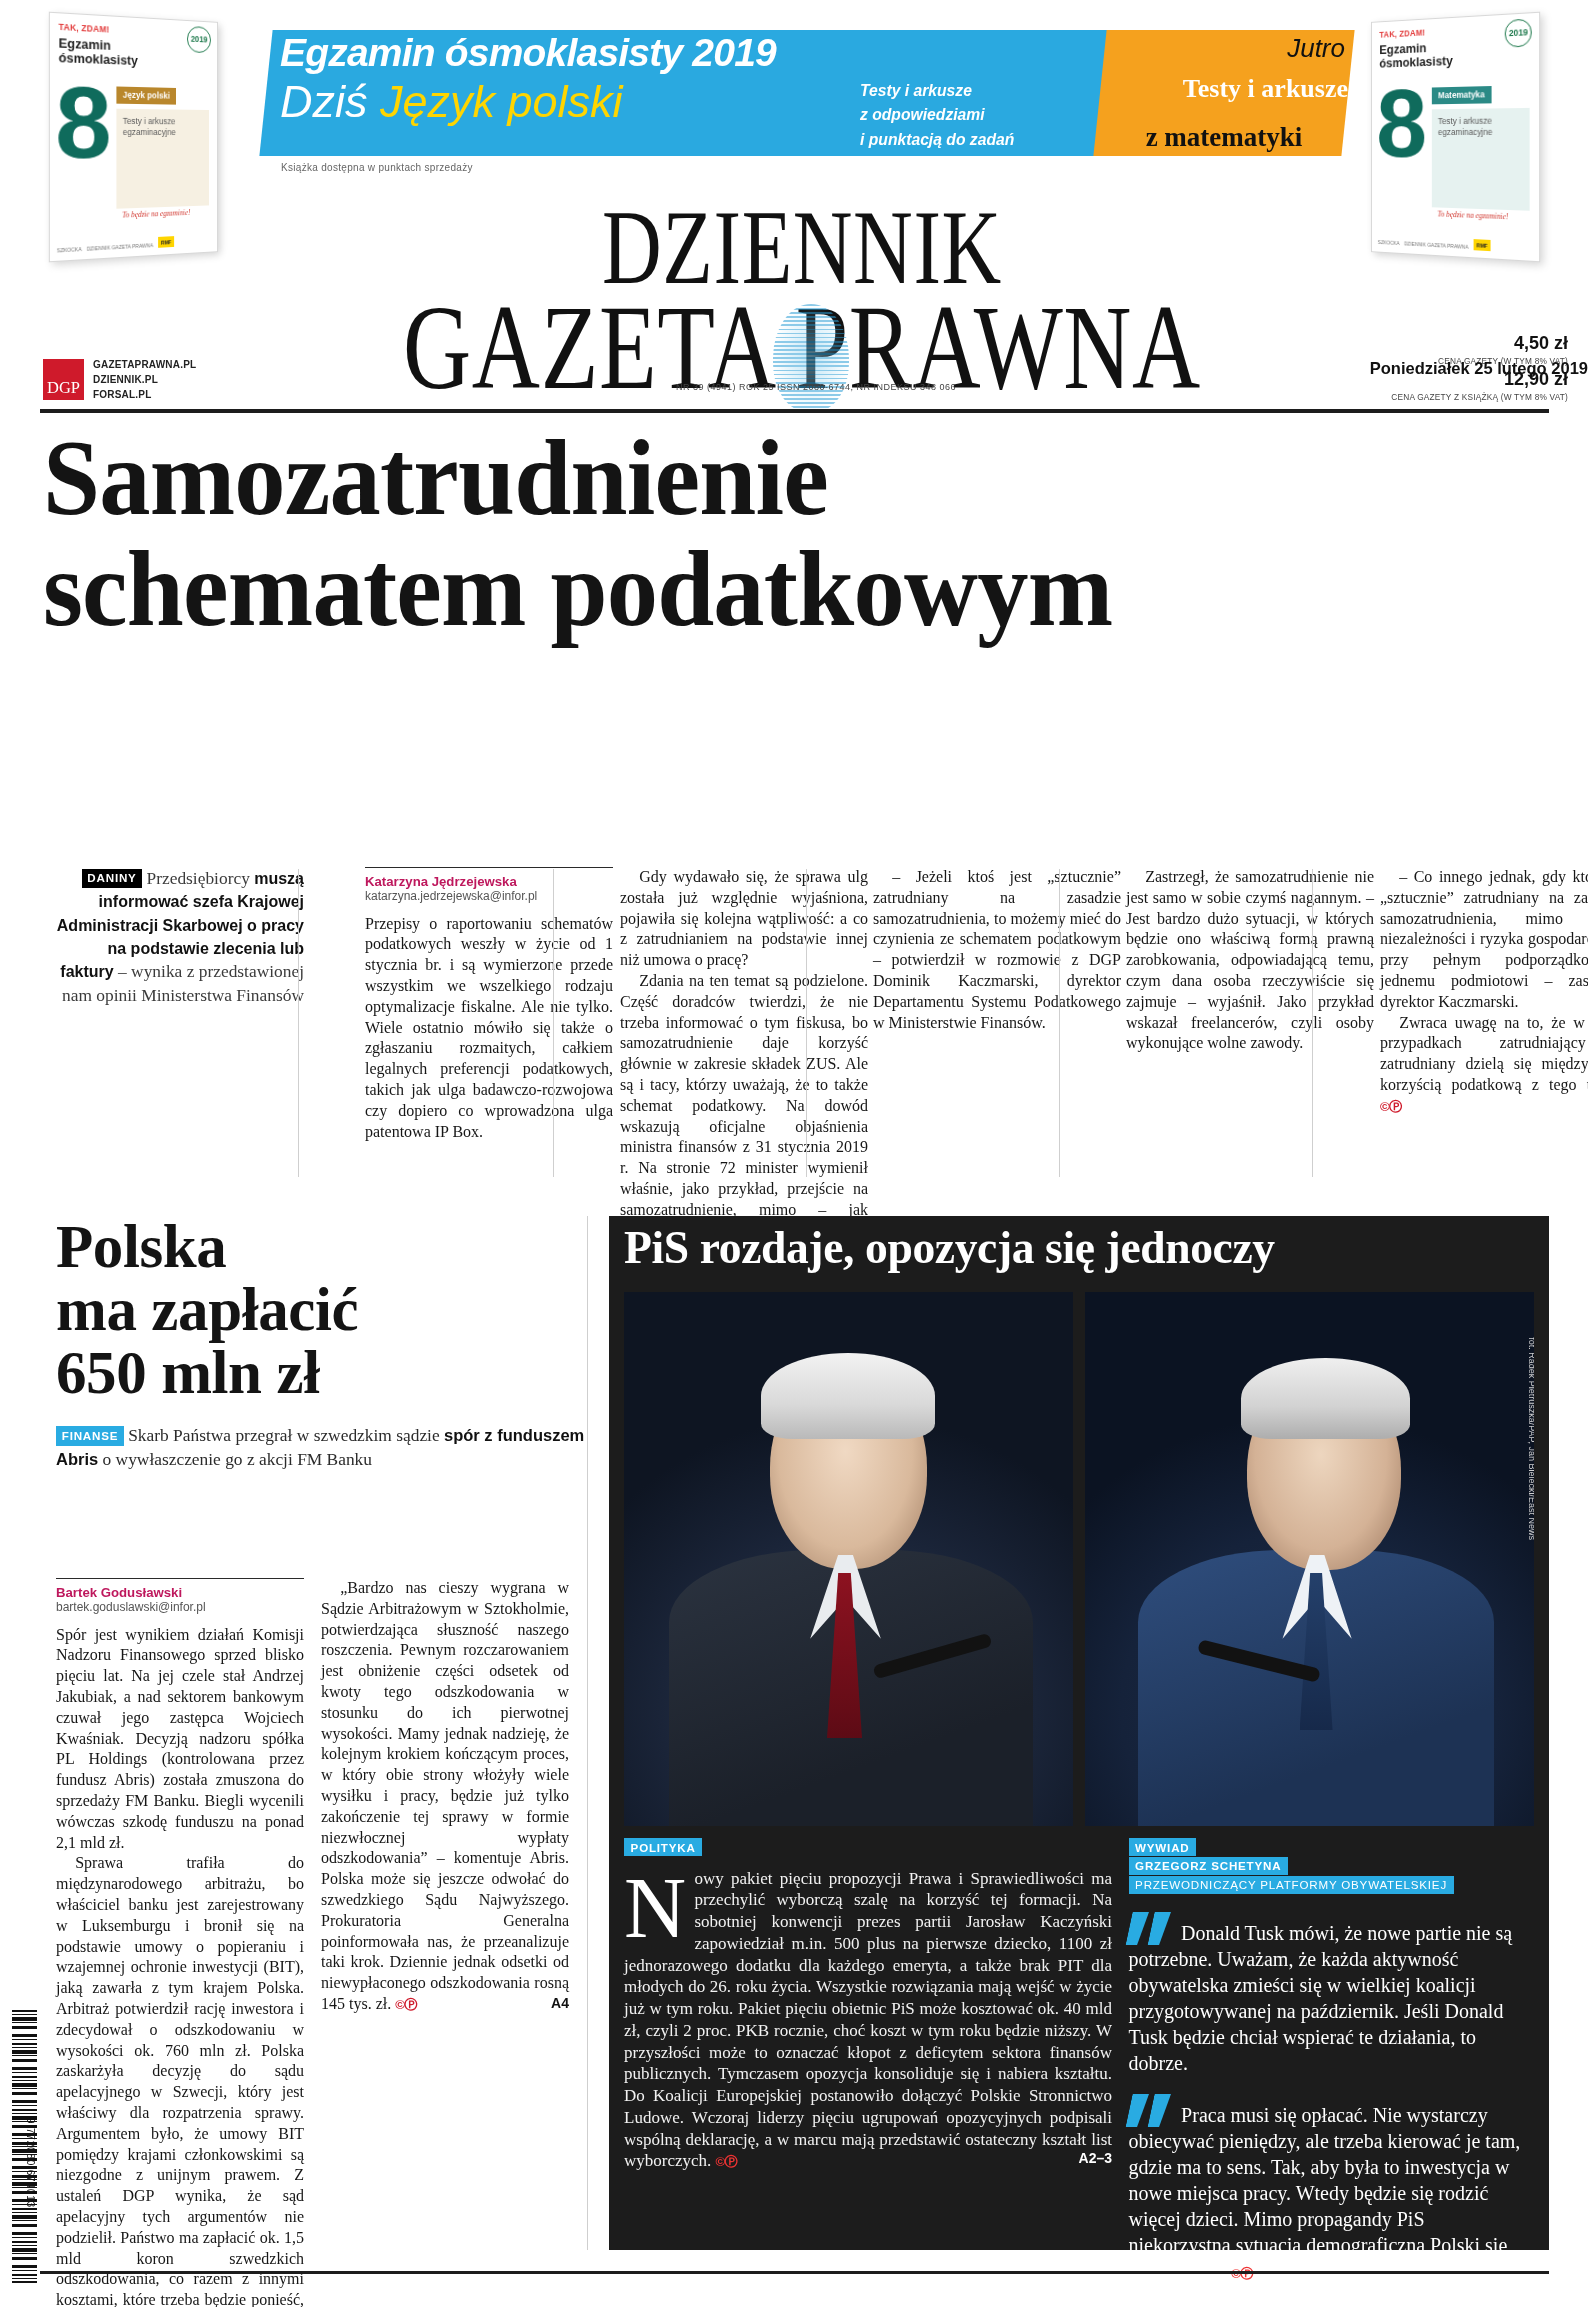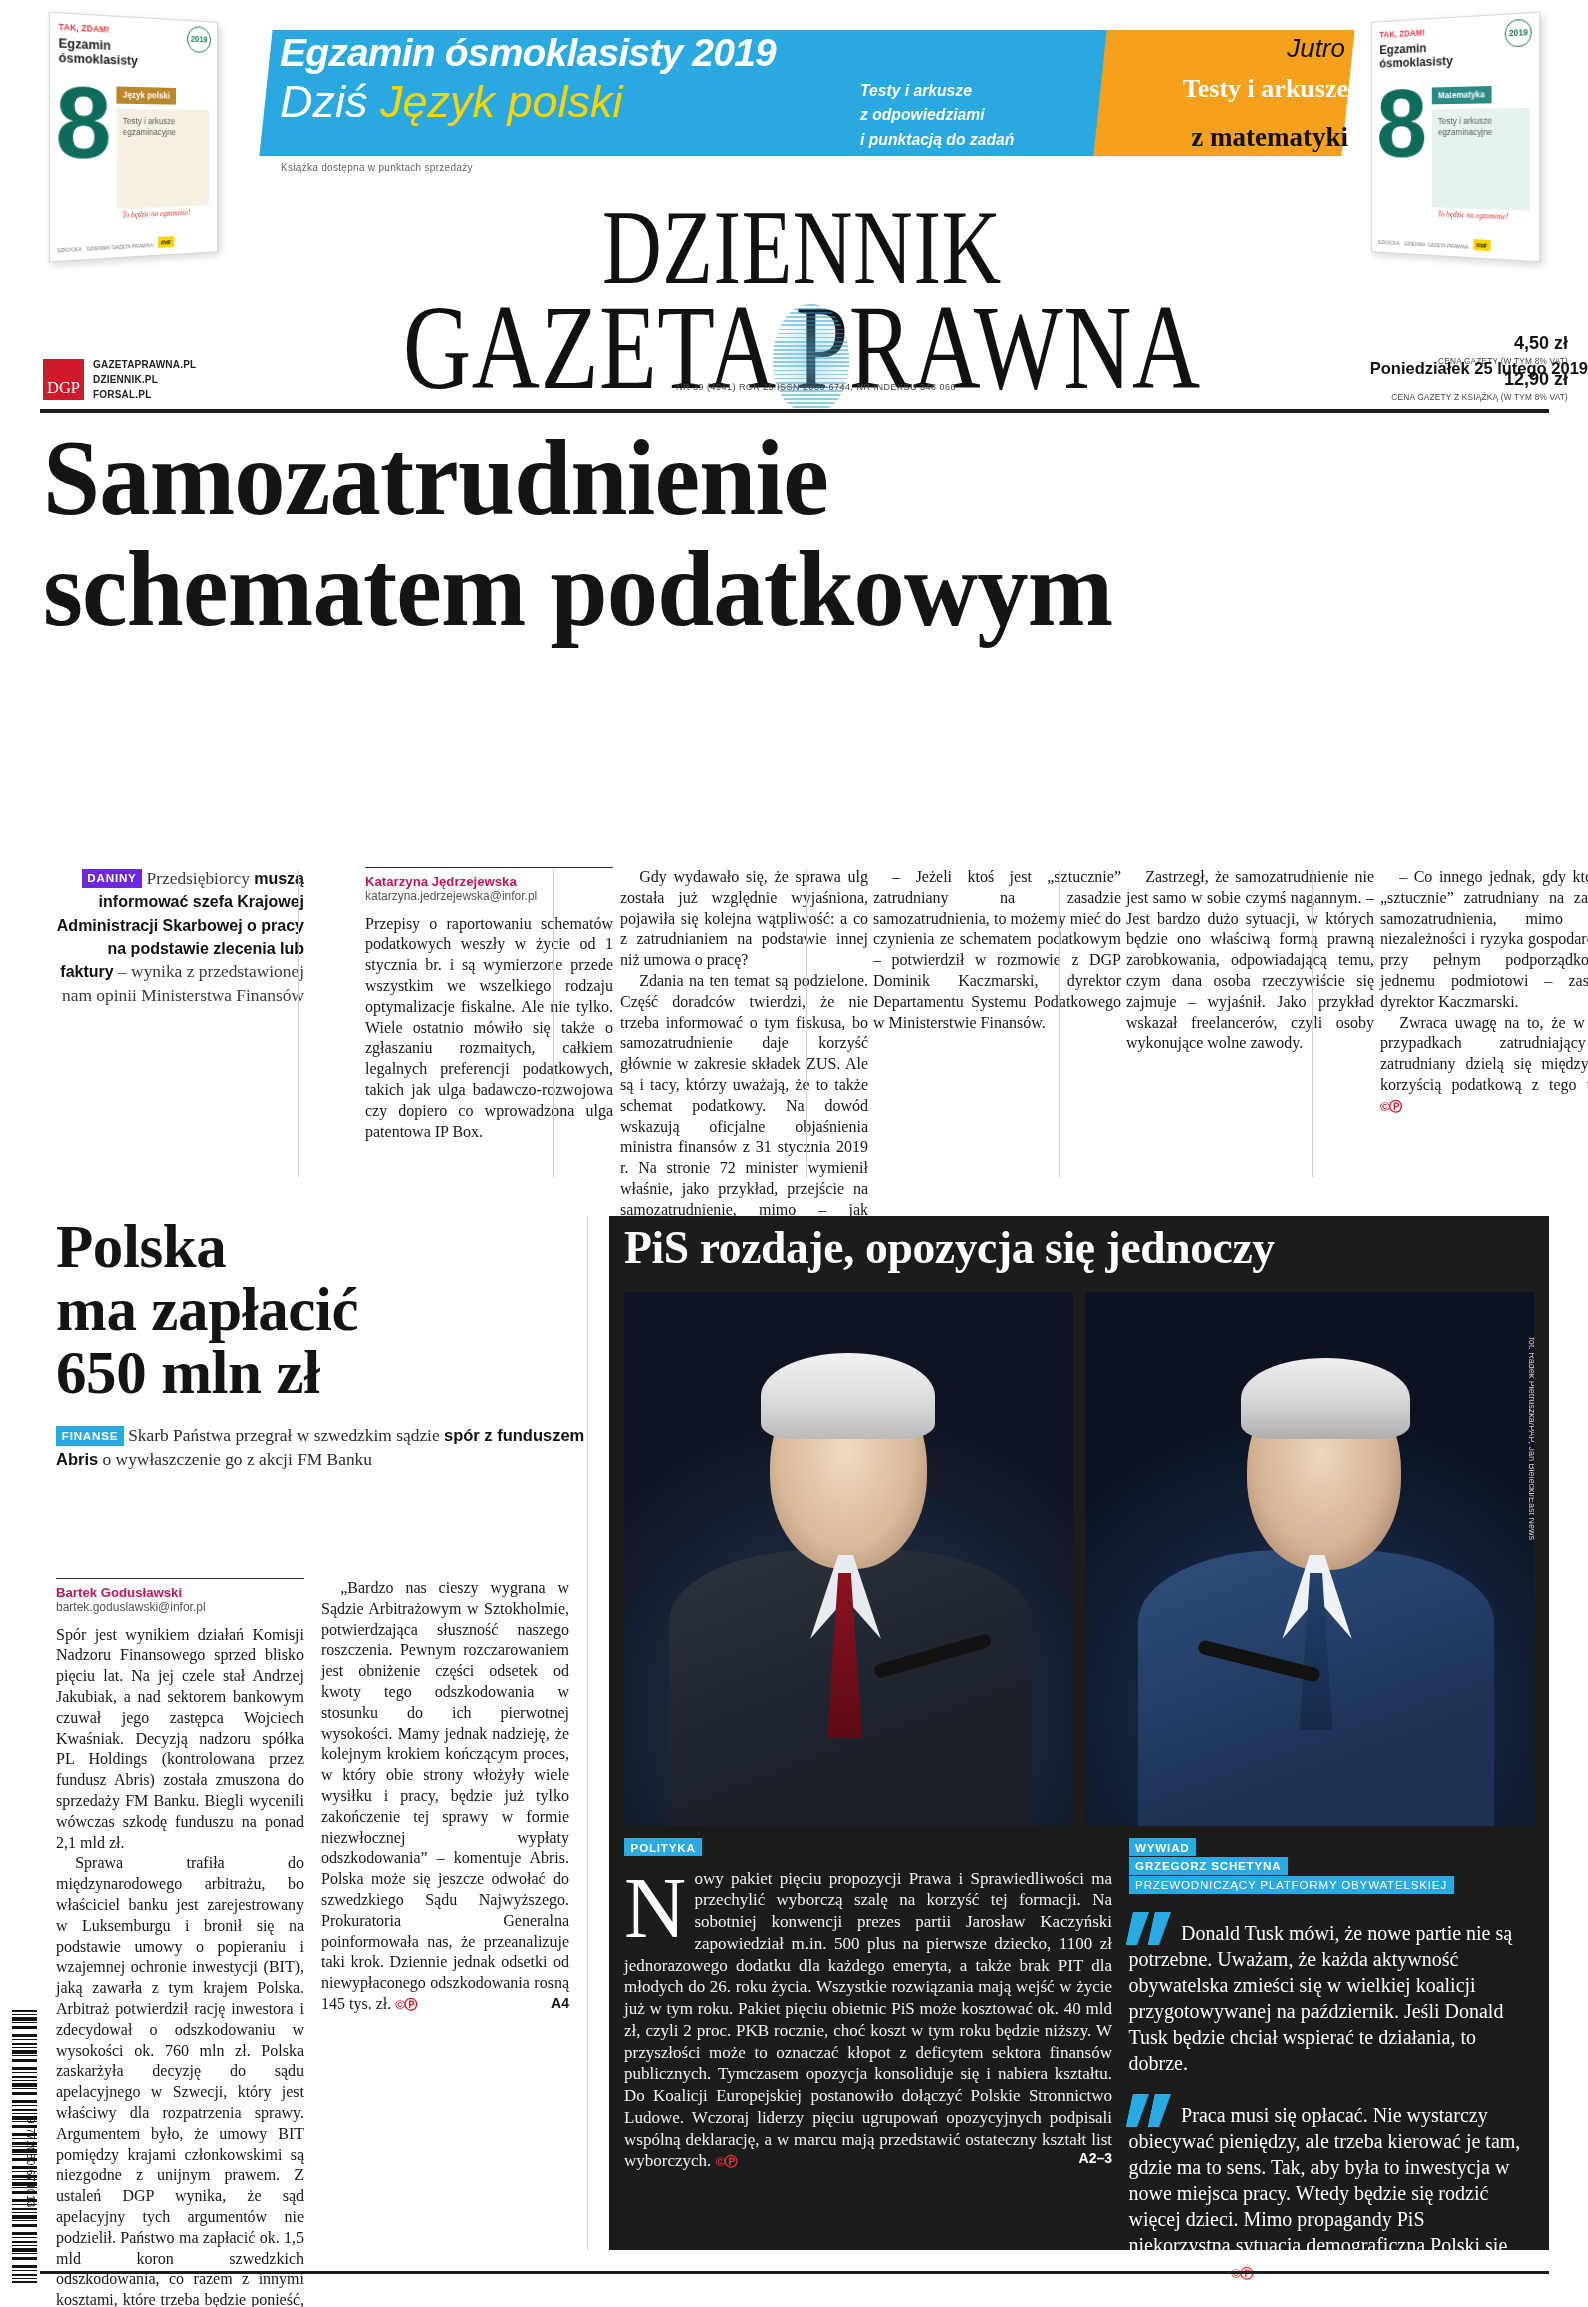--- a/index.html
+++ b/index.html
@@ -31,21 +31,21 @@
       font-family:"Liberation Sans", sans-serif; font-weight:bold; font-style:italic;
       font-size:15.7px; color:#fff; line-height:1.55; }
   .promo-sub { position:absolute; left:281px; top:162px;
       font-family:"Liberation Sans", sans-serif; font-size:10px; color:#666; letter-spacing:0.3px;}
   .promo-jutro { position:absolute; left:1113px; top:35px; width:232px; text-align:right;
       font-family:"Liberation Sans", sans-serif; font-weight:normal; font-style:italic;
       font-size:26px; color:#111; line-height:1; }
   .promo-jutro2 { position:absolute; left:1100px; top:74px; width:248px; text-align:right;
       font-family:"Liberation Serif", serif; font-weight:bold;
       font-size:26px; color:#fff; line-height:1.15; }
-  .promo-jutro3 { position:absolute; left:1100px; top:124px; width:248px; text-align:right;
+  .promo-jutro3 { position:absolute; left:1100px; top:124px; width:248px; text-align:center;
       font-family:"Liberation Serif", serif; font-weight:bold;
       font-size:27px; color:#111; line-height:1; }
 
   
   .book { position:absolute; background:#fff; border:0.8px solid #d8d8d8;
       box-shadow:2.5px 3.3px 8.3px rgba(0,0,0,.18); }
   .bookL { left:50px; top:16.5px; width:174px; height:240px; transform:perspective(496px) rotateY(14deg); }
   .bookR { left:1365px; top:16.5px; width:174px; height:240px; transform:perspective(496px) rotateY(-14deg); }
   .bk-tak { position:absolute; left:8.3px; top:8.3px; font-family:"Liberation Sans",sans-serif;
       font-size:8.3px; font-weight:bold; color:#e23a3a; letter-spacing:0.2px; }
@@ -121,21 +121,21 @@
   .lcol.c1 { left:0;    width:248px; }
   .lcol.c2 { left:309px; width:248px; }
   .lcol.c3 { left:564px; width:248px; }
   .lcol.c4 { left:817px; width:248px; }
   .lcol.c5 { left:1070px; width:248px; }
   .lcol.c6 { left:1324px; width:248px; }
 
   .lede { text-align:right; font-size:17.4px; line-height:1.34; color:#3b3b3b;
       font-family:"Liberation Serif", serif; }
   .lede b { color:#111; font-family:"Liberation Sans",sans-serif; font-size:16px; font-weight:bold;}
-  .kicker { display:inline-block; background:#6d28d9; color:#fff;
+  .kicker { display:inline-block; background:#000000; color:#fff;
       font-family:"Liberation Sans",sans-serif; font-weight:bold; font-size:11.6px;
       letter-spacing:0.8px; padding:1.7px 5.8px 2.5px; vertical-align:1.7px; margin-right:4.1px;}
   .byline-rule { border-top:0.8px solid #2a2a2a; margin-bottom:5.8px; }
   .byline { font-family:"Liberation Sans",sans-serif; font-size:13.2px; font-weight:bold; color:#be185d;}
   .bymail { font-family:"Liberation Sans",sans-serif; font-size:12px; color:#555; margin-bottom:10.8px;}
   .body-txt { font-size:16px; line-height:1.30; text-align:justify; color:#161616;
       font-family:"Liberation Serif", serif; hyphens:auto; }
   .body-txt p { text-indent:1.2em; margin:0; }
   .body-txt p.first { text-indent:0; }
   .cp { color:#cf1a2b; font-weight:bold; letter-spacing:-0.8px; font-family:"Liberation Sans",sans-serif; font-size:13.2px;}

